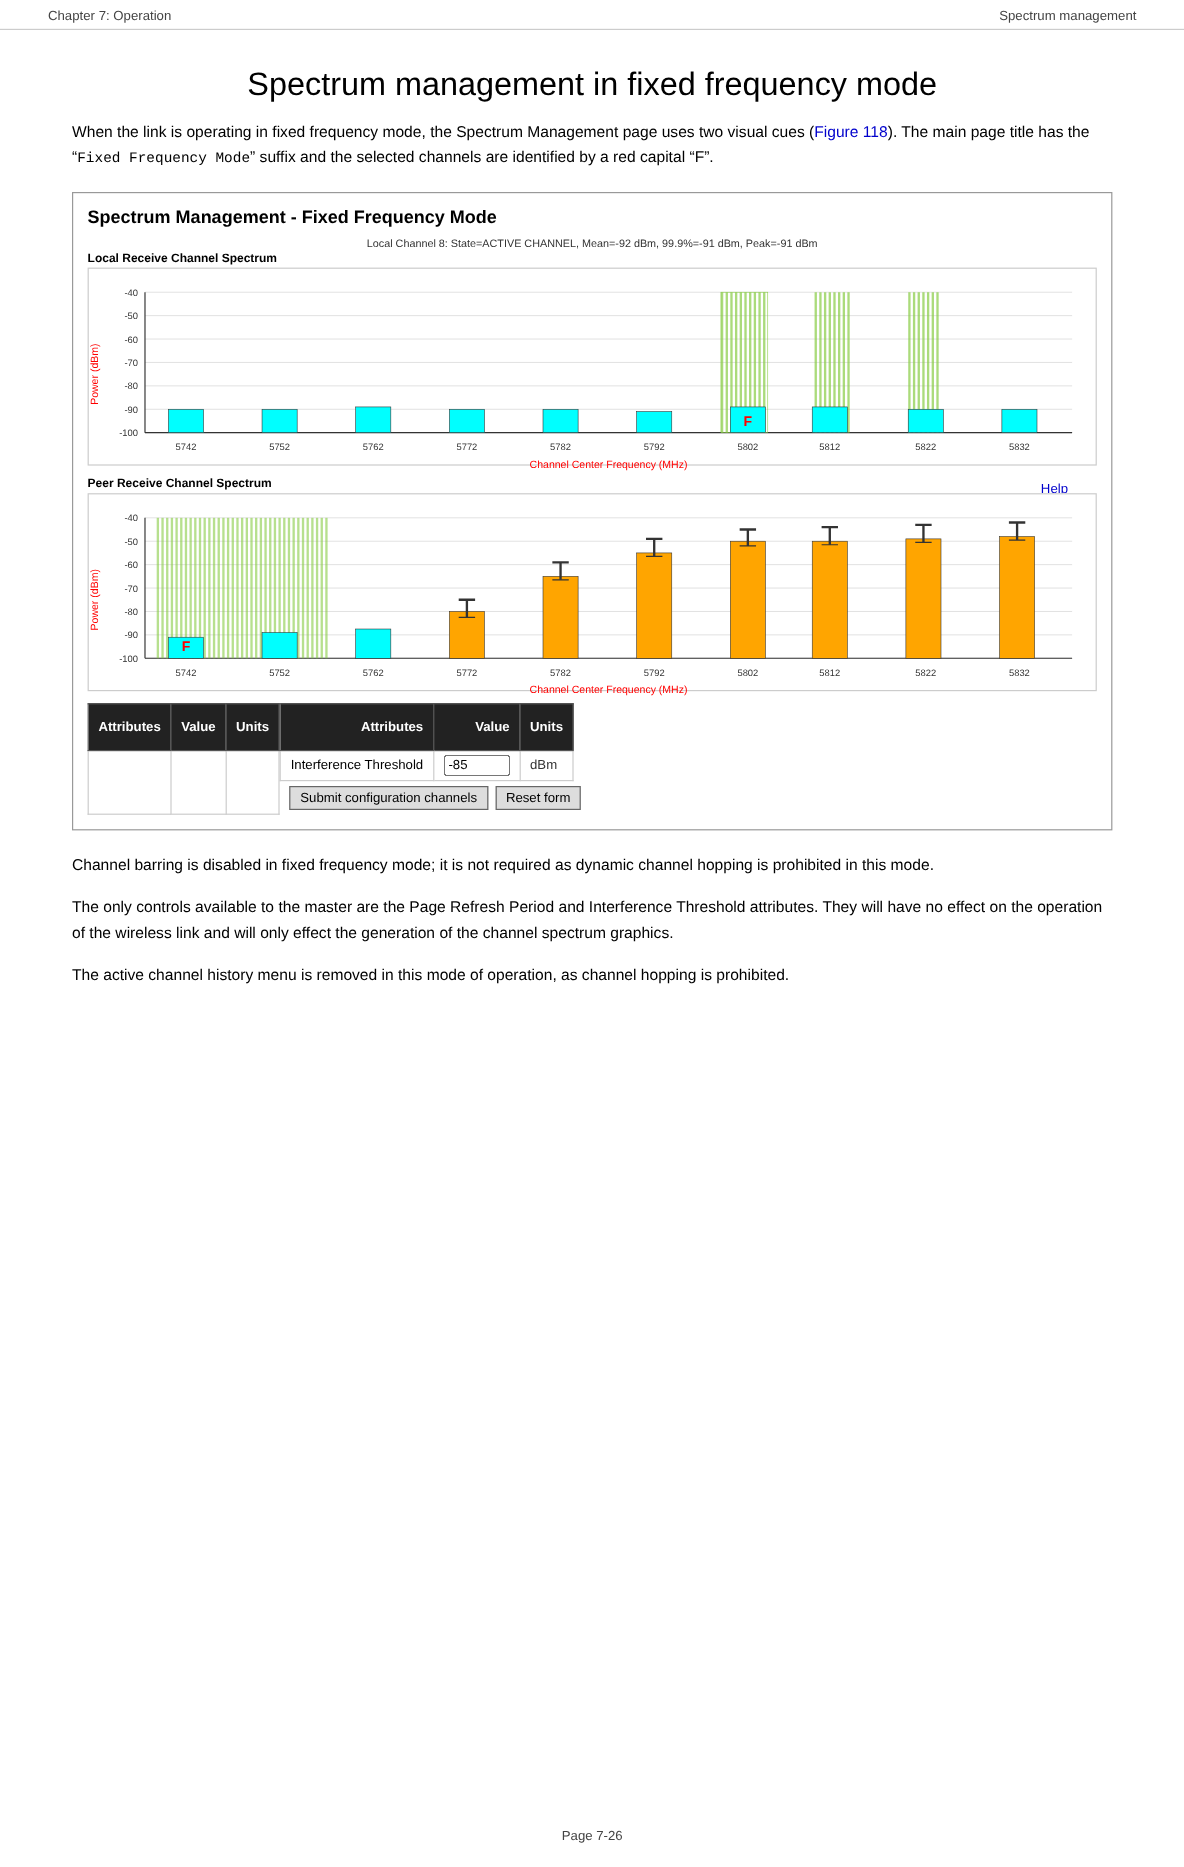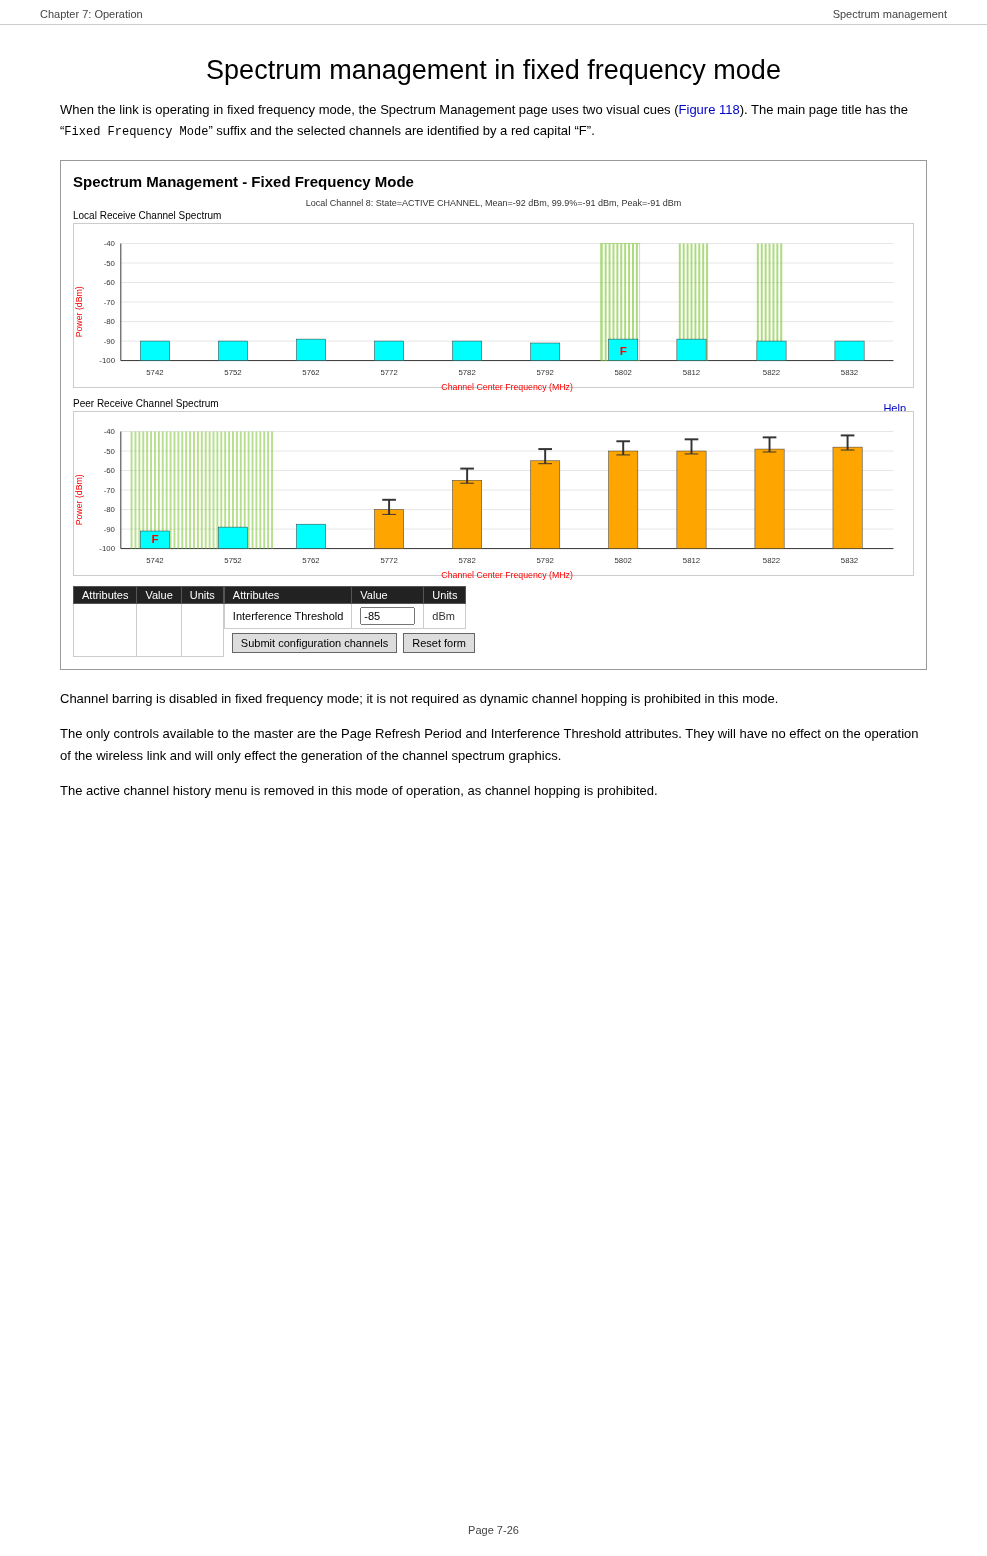--- a/index.html
+++ b/index.html
@@ -68,21 +68,21 @@
       margin-bottom: 8px;
     }
 
     .chart-container {
       position: relative;
       margin-bottom: 10px;
     }
 
     .chart-label {
       font-size: 10px;
-      font-weight: normal;
+      font-weight: bold;
       margin-bottom: 2px;
     }
 
     .chart-area {
       position: relative;
       background: #fff;
       border: 1px solid #ccc;
       height: 165px;
       width: 100%;
     }
@@ -101,23 +101,23 @@
     }
 
     .config-table {
       border-collapse: collapse;
       font-size: 11px;
     }
 
     .config-table th {
       background: #222;
       color: #fff;
-      padding: 2px 8px;
-      text-align: left;
-      font-weight: normal;
+      padding: 13px 8px;
+      text-align: right;
+      font-weight: bold;
       border: 1px solid #555;
     }
 
     .config-table td {
       padding: 3px 8px;
       border: 1px solid #ccc;
       background: #fff;
     }
 
     .config-table td input {
@@ -159,21 +159,21 @@
       text-align: center;
       font-size: 11px;
       color: #444;
       position: absolute;
       bottom: 20px;
       width: 100%;
     }
 
     .help-link {
       position: absolute;
-      right: 8px;
+      right: 24px;
       top: 4px;
       color: #0000cc;
       font-size: 11px;
       text-decoration: none;
     }
 
     .y-axis-label {
       font-size: 9px;
       fill: red;
     }

